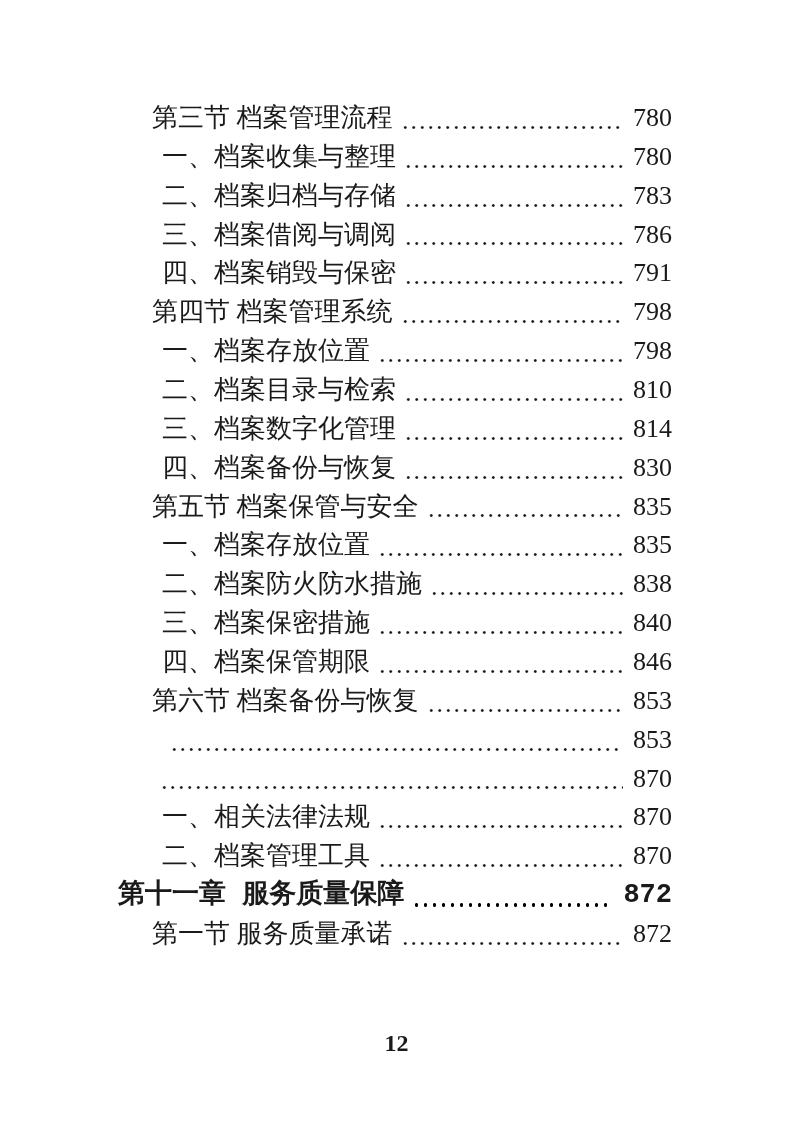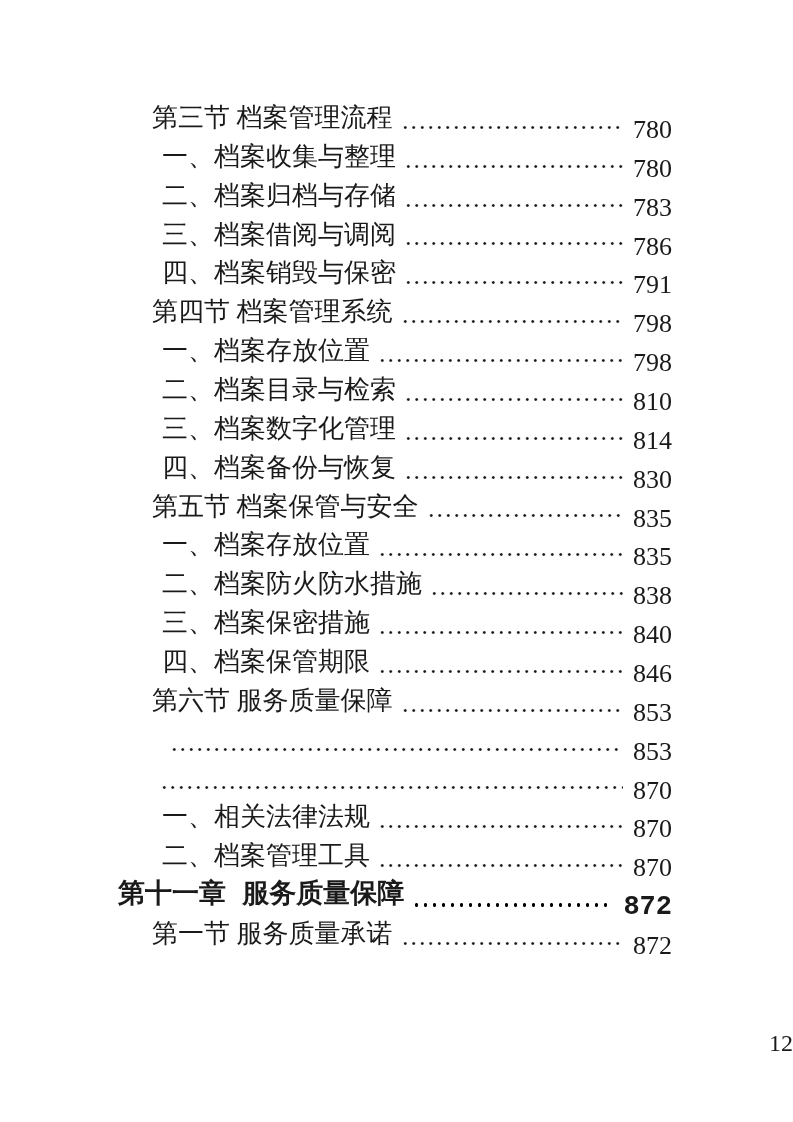--- a/index.html
+++ b/index.html
@@ -15,21 +15,21 @@
     overflow: hidden;
   }
   .toc {
     position: absolute;
     top: 99px;
     left: 118px;
     width: 554px;
   }
   .toc-row {
     display: flex;
-    align-items: center;
+    align-items: flex-end;
     height: 38.86px;
     line-height: 38.86px;
     font-size: 26px;
     white-space: nowrap;
   }
   .toc-row.lv-section   { padding-left: 34px; }
   .toc-row.lv-sub       { padding-left: 44px; }
   .toc-row.lv-chapter   { font-weight: bold; font-size: 27px; font-family: Liberation Mono, monospace; }
   .toc-title { flex: 0 0 auto; }
   .toc-page  { flex: 0 0 auto; margin-top: 24px; }
@@ -47,24 +47,25 @@
     height: 3.6px;
     margin-bottom: 8px;
     background-image: radial-gradient(circle closest-side, #000000 88%, transparent 100%);
     background-size: 9px 3.6px;
   }
   .page-footer {
     position: absolute;
     top: 1028px;
     left: 0;
     width: 100%;
-    text-align: right;
+    text-align: center;
     font-size: 24px;
     line-height: 30px;
     color: #1a1a1a;
+    font-weight: bold;
   }
 </style>
 </head>
 <body>
 
 <div class="page">
   <div class="toc">
 
     <div class="toc-row lv-section">
       <span class="toc-title">第三节 档案管理流程</span>
@@ -135,21 +136,21 @@
       <span class="toc-title">三、档案保密措施</span>
       <span class="leader"></span>
       <span class="toc-page">840</span>
     </div>
     <div class="toc-row lv-sub">
       <span class="toc-title">四、档案保管期限</span>
       <span class="leader"></span>
       <span class="toc-page">846</span>
     </div>
     <div class="toc-row lv-section">
-      <span class="toc-title">第六节 服务质量保障</span>
+      <span class="toc-title">第六节 档案备份与恢复</span>
       <span class="leader"></span>
       <span class="toc-page">853</span>
     </div>
     <div class="toc-row lv-sub">
       <span class="leader"></span>
       <span class="toc-page">853</span>
     </div>
     <div class="toc-row lv-section">
       <span class="leader"></span>
       <span class="toc-page">870</span>

